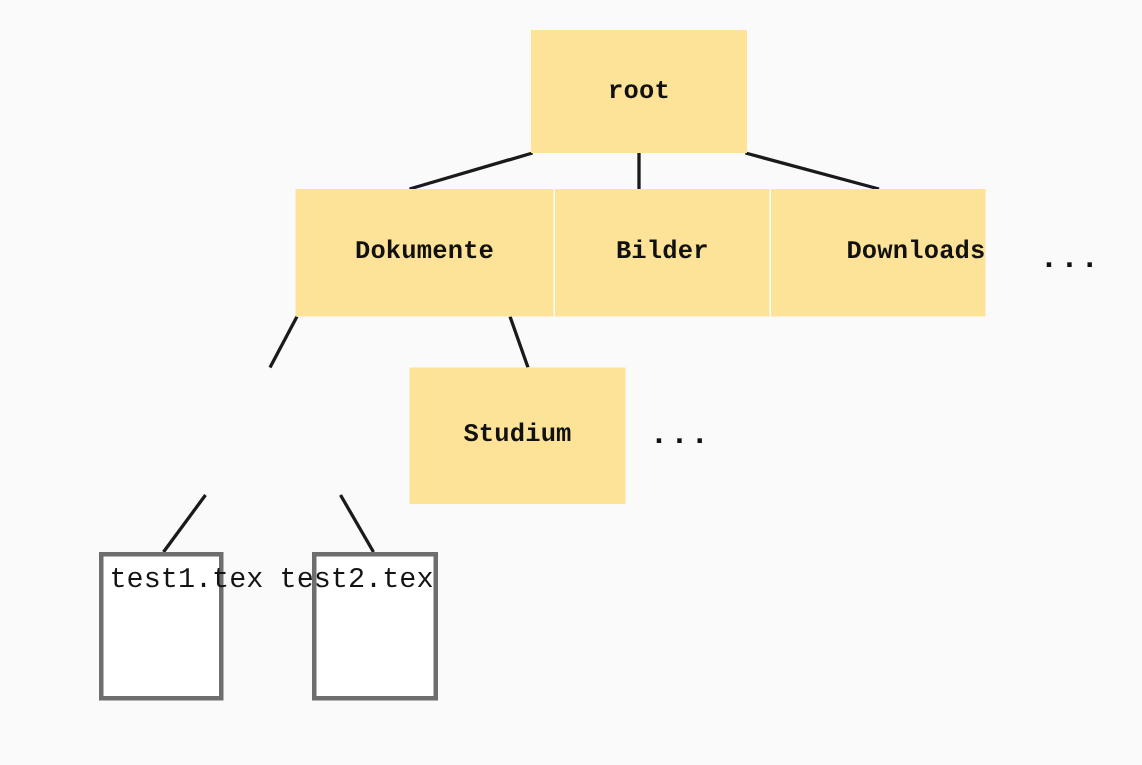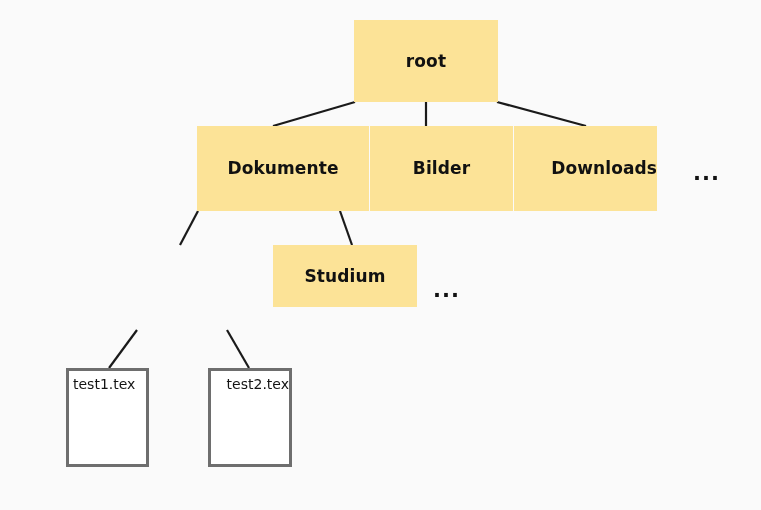--- a/index.html
+++ b/index.html
@@ -15,20 +15,21 @@
     overflow: hidden;
     position: relative;
   }
 
   #diagram-canvas {
     position: absolute;
     left: 0;
     top: 0;
     width: 761px;
     height: 510px;
+    font-family: Liberation Mono, monospace;
   }
 
   
   #edge-layer {
     position: absolute;
     left: 0;
     top: 0;
     width: 761px;
     height: 510px;
     pointer-events: none;
@@ -62,21 +63,21 @@
     white-space: nowrap;
   }
   .node-file {
     background: #ffffff;
     border: 3px solid #6e6e6e;
     align-items: flex-start;
     justify-content: flex-start;
   }
   .node-file .node-label {
     font-weight: normal;
-    font-size: 14px;
+    font-size: 19px;
     color: #141414;
     line-height: 1;
     white-space: nowrap;
     padding: 6px 0 0 4px;
   }
 
   
   .ellipsis {
     position: absolute;
     font-weight: bold;
@@ -117,21 +118,21 @@
     <span class="node-label">Bilder</span>
   </div>
 
   <div class="node node-folder" style="left:514px; top:126px; width:143px; height:85px;justify-content:flex-end;">
     <span class="node-label">Downloads</span>
   </div>
 
   <div class="ellipsis" style="left:693px; top:163px;">...</div>
 
 
-  <div class="node node-folder" style="left:273px; top:245px; width:144px; height:62px;">
+  <div class="node node-folder" style="left:273px; top:245px; width:144px; height:91px;">
     <span class="node-label">Studium</span>
   </div>
 
   <div class="ellipsis" style="left:433px; top:280px;">...</div>
 
   <div class="node node-file" style="left:66px; top:368px; width:83px; height:99px;">
     <span class="node-label">test1.tex</span>
   </div>
 
   <div class="node node-file" style="left:208px; top:368px; width:84px; height:99px;justify-content:flex-end;">

